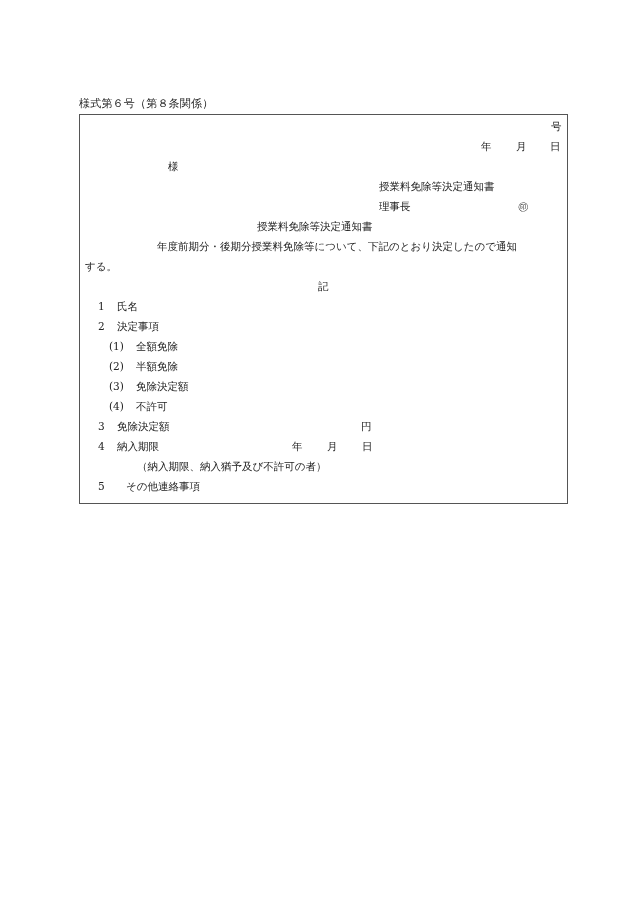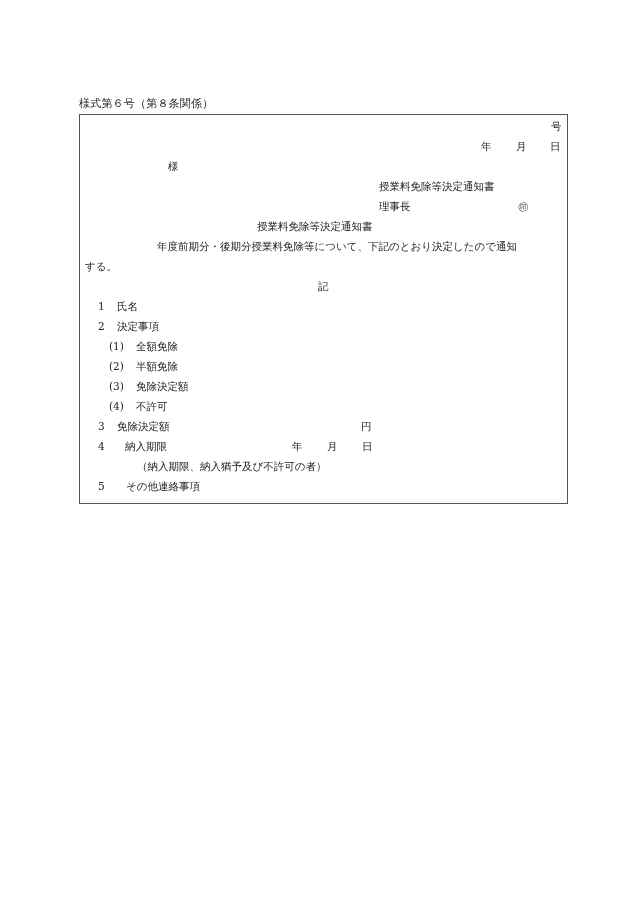--- a/index.html
+++ b/index.html
@@ -60,20 +60,20 @@
 <span class="t" style="left:109px; top:379px;">(3)</span>
 <span class="t" style="left:136px; top:379px;">免除決定額</span>
 <span class="t" style="left:109px; top:399px;">(4)</span>
 <span class="t" style="left:136px; top:399px;">不許可</span>
 
 <span class="t" style="left:98px; top:419px;">3</span>
 <span class="t" style="left:117px; top:419px;">免除決定額</span>
 <span class="t" style="left:361px; top:419px;">円</span>
 
 <span class="t" style="left:98px; top:439px;">4</span>
-<span class="t" style="left:125px; top:439px;">納入期限</span>
+<span class="t" style="left:117px; top:439px;">納入期限</span>
 <span class="t" style="left:292px; top:439px;">年</span>
 <span class="t" style="left:327px; top:439px;">月</span>
 <span class="t" style="left:362px; top:439px;">日</span>
 <span class="t" style="left:137px; top:459px;">（納入期限、納入猶予及び不許可の者）</span>
 
 <span class="t" style="left:98px; top:479px;">5</span>
 <span class="t" style="left:126px; top:479px;">その他連絡事項</span>
 
 </body></html>

